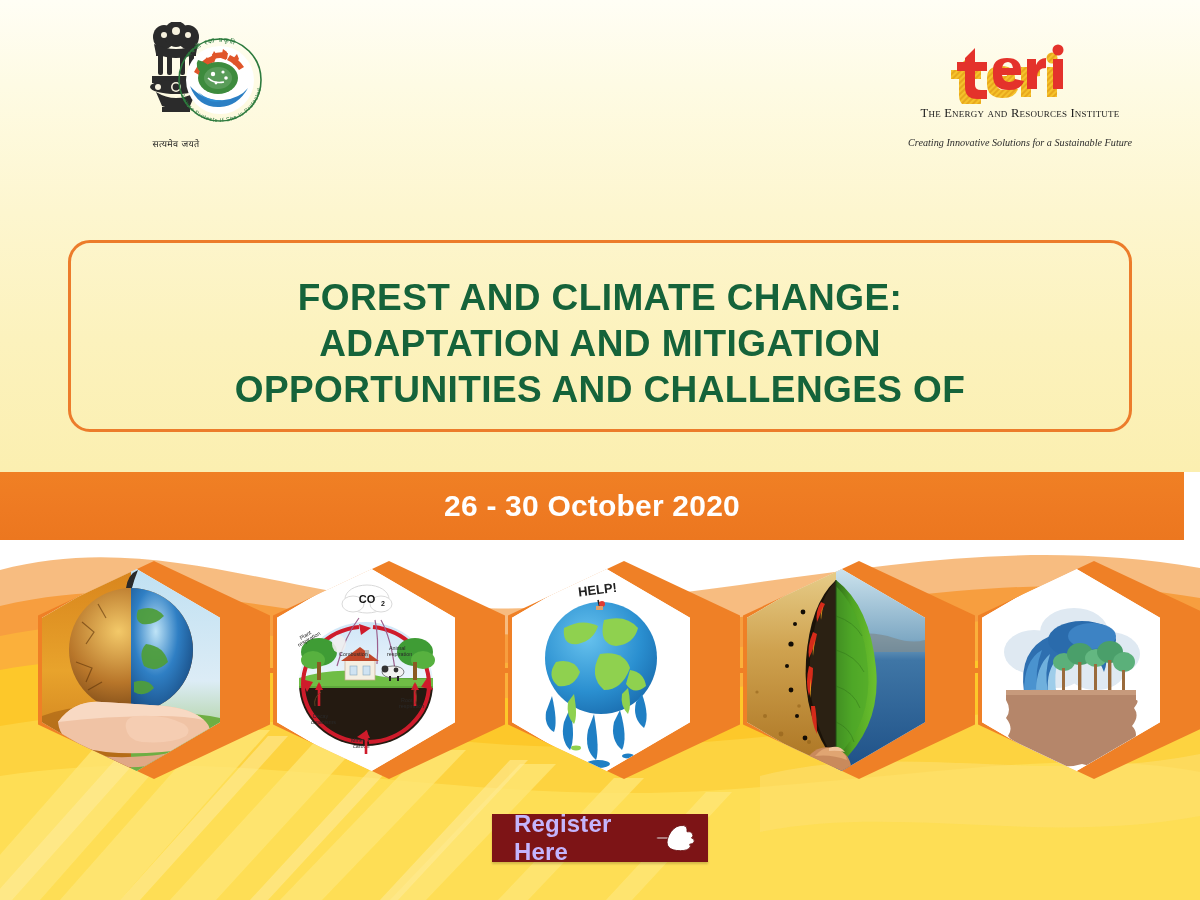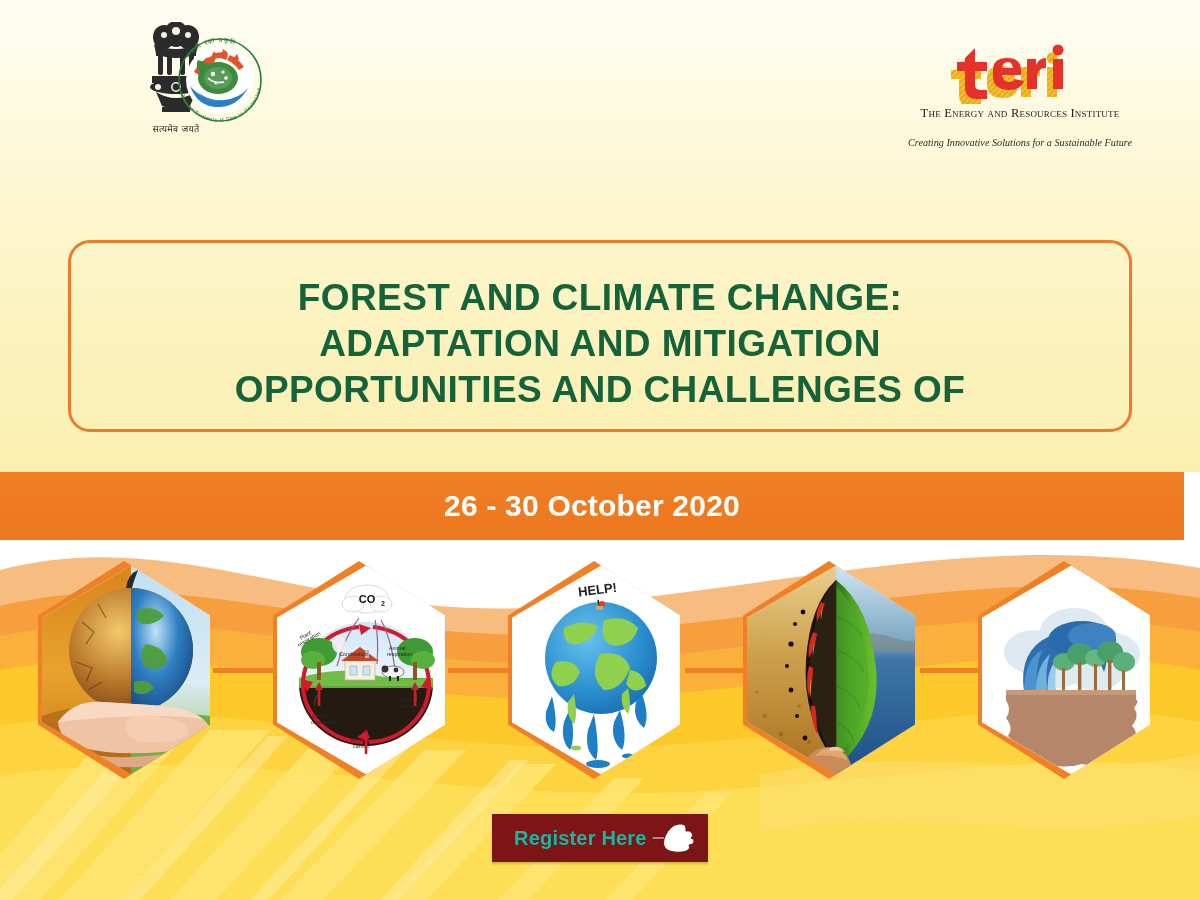--- a/index.html
+++ b/index.html
@@ -14,21 +14,21 @@
   .top{
     position:absolute;left:0;top:0;width:1200px;height:472px;
     background:linear-gradient(180deg,#fffef5 0%,#fefbe4 18%,#fdf6cf 45%,#fcf2bd 72%,#fbefb0 100%);
   }
   .logos{position:absolute;left:0;top:0;width:1200px;height:195px;}
 
   
   .emblem-block{position:absolute;left:66px;top:22px;width:220px;text-align:center;}
   .emblem{width:68px;height:100px;margin:0 auto;position:relative;}
   .emblem svg{display:block;}
-  .satyameva{font-size:9px;color:#1a1a1a;letter-spacing:.3px;margin-top:0;font-family:"DejaVu Sans",sans-serif;}
+  .satyameva{font-size:9px;color:#1a1a1a;letter-spacing:.3px;margin-top:15px;font-family:"DejaVu Sans",sans-serif;}
   .ministry{
     font-size:12.5px;font-weight:bold;color:#1a1a1a;line-height:1.28;margin-top:4px;
     letter-spacing:-0.2px;
   }
 
   
   .moefcc{position:absolute;left:168px;top:28px;width:104px;height:104px;}
 
   
   .teri{position:absolute;right:55px;top:42px;width:250px;text-align:center;}
@@ -67,39 +67,39 @@
   .dateband span{color:#ffffff;font-size:30px;font-weight:bold;letter-spacing:.2px;}
 
   
   .bottom{position:absolute;left:0;top:540px;width:1200px;height:360px;background:#ffffff;overflow:hidden;}
   .bottom svg.waves{position:absolute;left:0;top:0;width:1200px;height:360px;}
 
   
   .hexrow{position:absolute;left:0;top:555px;width:1200px;height:230px;z-index:5;}
   .connector{position:absolute;height:5px;background:#ef8026;top:113px;z-index:4;}
   .hex{
-    position:absolute;width:172px;height:218px;
+    position:absolute;width:198px;height:218px;
     clip-path:polygon(50% 0%,100% 25%,100% 75%,50% 100%,0% 75%,0% 25%);
-    background:#ef8026;z-index:6;
+    background:#ef8026;z-index:6;padding-left:34px;
   }
   .hex-in{
     position:absolute;left:4px;top:4.7px;width:178px;height:208.6px;
     clip-path:polygon(50% 0%,100% 25%,100% 75%,50% 100%,0% 75%,0% 25%);
     background:#ffffff;overflow:hidden;
   }
   .hex-art{position:absolute;left:0;top:0;width:178px;height:209px;}
 
   
   .register{
     position:absolute;left:492px;top:814px;width:216px;height:48px;
     background:#7d1416;display:flex;align-items:center;z-index:8;
     box-shadow:0 2px 2px rgba(0,0,0,.18);
   }
   .register .rlabel{
-    color:#14b8a6;font-size:20px;font-weight:bold;margin-left:22px;letter-spacing:.2px;
+    color:#c4b5fd;font-size:24px;font-weight:bold;margin-left:22px;letter-spacing:.2px;
   }
   .register .hand{margin-left:auto;margin-right:12px;display:block;}
 </style>
 </head>
 <body>
 
 <div class="poster">
 
   <div class="top">
 

